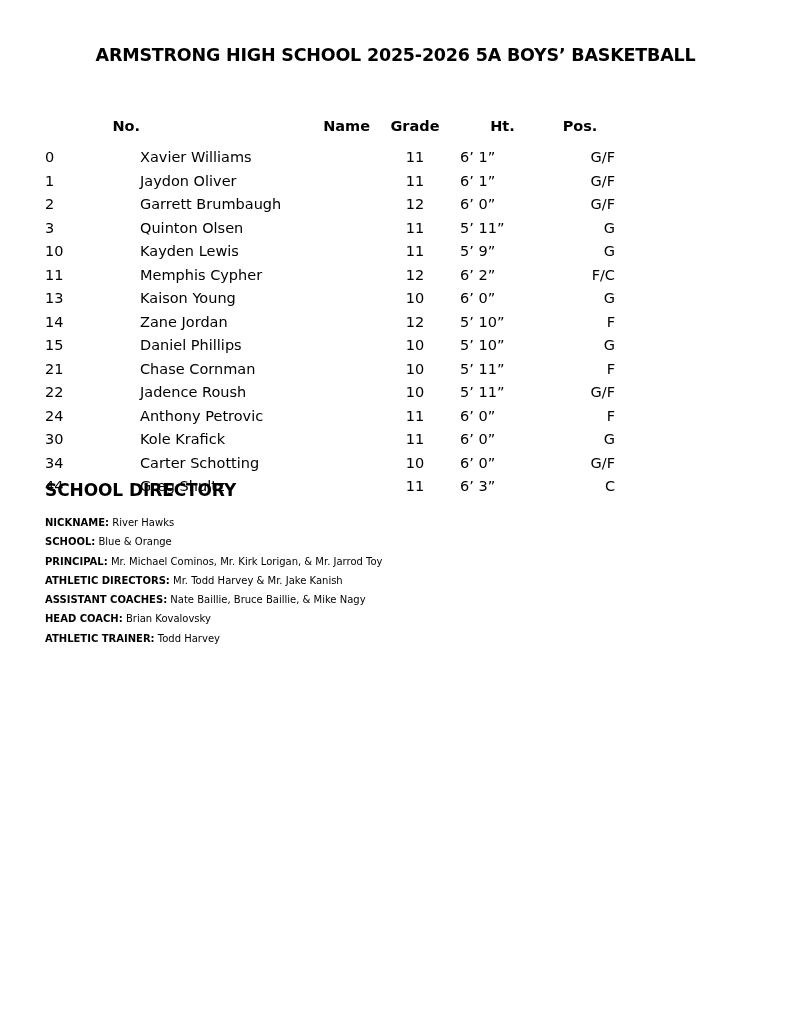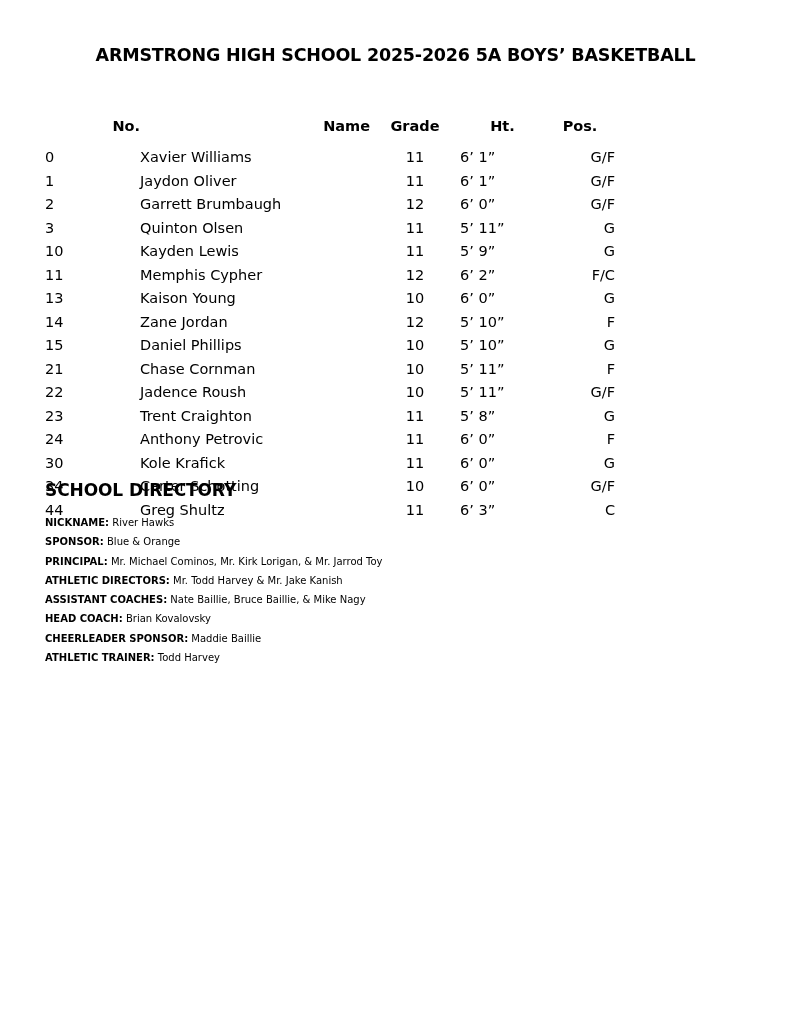--- a/index.html
+++ b/index.html
@@ -179,27 +179,20 @@
         <td class="col-pos">F</td>
       </tr>
       <tr>
         <td class="col-no">22</td>
         <td class="col-name">Jadence Roush</td>
         <td class="col-grade">10</td>
         <td class="col-ht">5’ 11”</td>
         <td class="col-pos">G/F</td>
       </tr>
       <tr>
-        <td class="col-no">23</td>
-        <td class="col-name">Trent Craighton</td>
-        <td class="col-grade">11</td>
-        <td class="col-ht">5’ 8”</td>
-        <td class="col-pos">G</td>
-      </tr>
-      <tr>
         <td class="col-no">24</td>
         <td class="col-name">Anthony Petrovic</td>
         <td class="col-grade">11</td>
         <td class="col-ht">6’ 0”</td>
         <td class="col-pos">F</td>
       </tr>
       <tr>
         <td class="col-no">30</td>
         <td class="col-name">Kole Krafick</td>
         <td class="col-grade">11</td>
@@ -224,42 +217,38 @@
   </table>
 
   <div class="directory">
     <div class="directory-heading">SCHOOL DIRECTORY</div>
 
     <div class="dir-row">
       <span class="dir-label">NICKNAME:</span>
       <span class="dir-value">River Hawks</span>
     </div>
     <div class="dir-row">
-      <span class="dir-label">SPONSOR:</span>
+      <span class="dir-label">SCHOOL:</span>
       <span class="dir-value">Blue &amp; Orange</span>
     </div>
     <div class="dir-row">
       <span class="dir-label">PRINCIPAL:</span>
       <span class="dir-value">Mr. Michael Cominos, Mr. Kirk Lorigan, &amp; Mr. Jarrod Toy</span>
     </div>
     <div class="dir-row">
       <span class="dir-label">ATHLETIC DIRECTORS:</span>
       <span class="dir-value">Mr. Todd Harvey &amp; Mr. Jake Kanish</span>
     </div>
     <div class="dir-row">
       <span class="dir-label">ASSISTANT COACHES:</span>
       <span class="dir-value">Nate Baillie, Bruce Baillie, &amp; Mike Nagy</span>
     </div>
     <div class="dir-row">
       <span class="dir-label">HEAD COACH:</span>
       <span class="dir-value">Brian Kovalovsky</span>
     </div>
     <div class="dir-row">
-      <span class="dir-label">CHEERLEADER SPONSOR:</span>
-      <span class="dir-value">Maddie Baillie</span>
-    </div>
-    <div class="dir-row">
       <span class="dir-label">ATHLETIC TRAINER:</span>
       <span class="dir-value">Todd Harvey</span>
     </div>
   </div>
 
 </div>
 
 </body></html>

